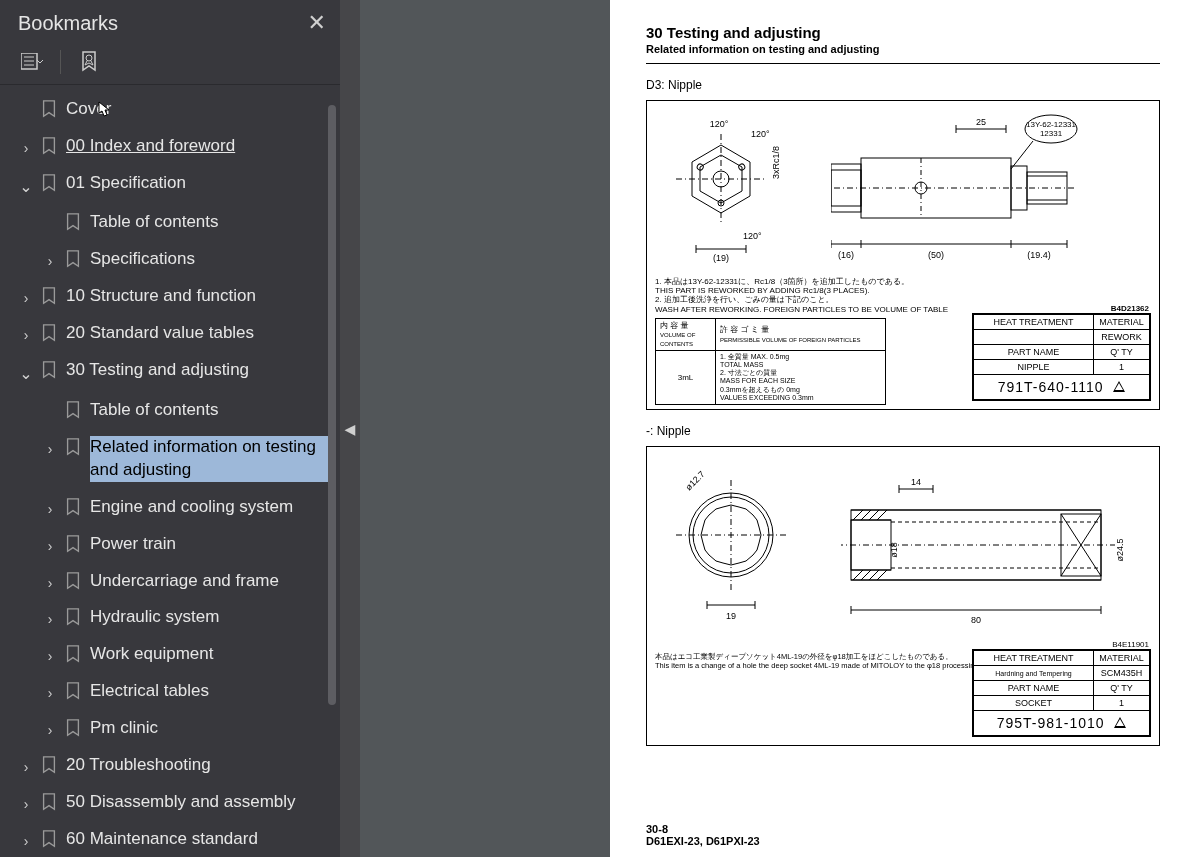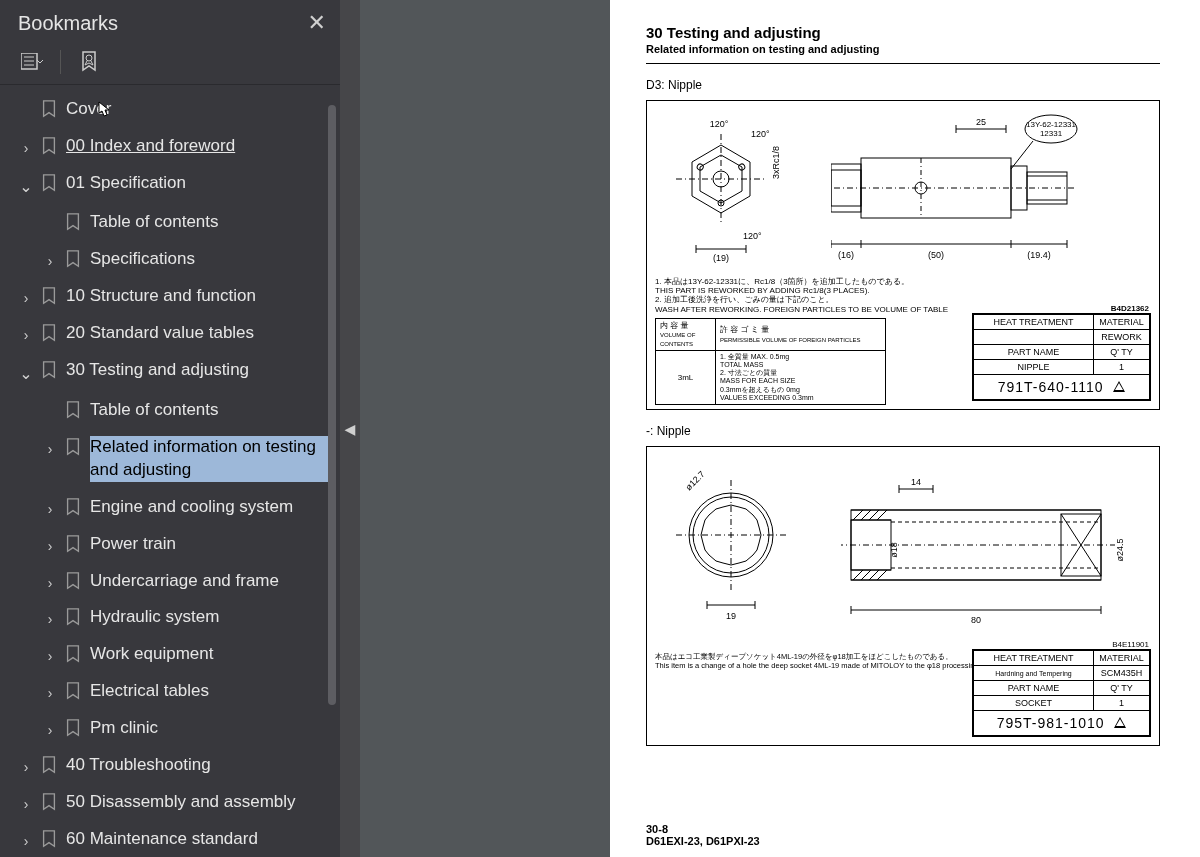--- a/index.html
+++ b/index.html
@@ -202,21 +202,21 @@
         <svg class="bmicon" viewBox="0 0 16 20">
           <path d="M2 1 h12 v17 l-6 -4 l-6 4 z" fill="none" stroke="#9a9a9a" stroke-width="1.5"></path>
         </svg>
         <span class="label">Pm clinic</span>
       </div>
       <div class="row lvl0">
         <span class="chev" style="transform: none; font-size: 14px;">›</span>
         <svg class="bmicon" viewBox="0 0 16 20">
           <path d="M2 1 h12 v17 l-6 -4 l-6 4 z" fill="none" stroke="#9a9a9a" stroke-width="1.5"></path>
         </svg>
-        <span class="label">40 Troubleshooting</span>
+        <span class="label">20 Troubleshooting</span>
       </div>
       <div class="row lvl0">
         <span class="chev" style="transform: none; font-size: 14px;">›</span>
         <svg class="bmicon" viewBox="0 0 16 20">
           <path d="M2 1 h12 v17 l-6 -4 l-6 4 z" fill="none" stroke="#9a9a9a" stroke-width="1.5"></path>
         </svg>
         <span class="label">50 Disassembly and assembly</span>
       </div>
       <div class="row lvl0">
         <span class="chev" style="transform: none; font-size: 14px;">›</span>

